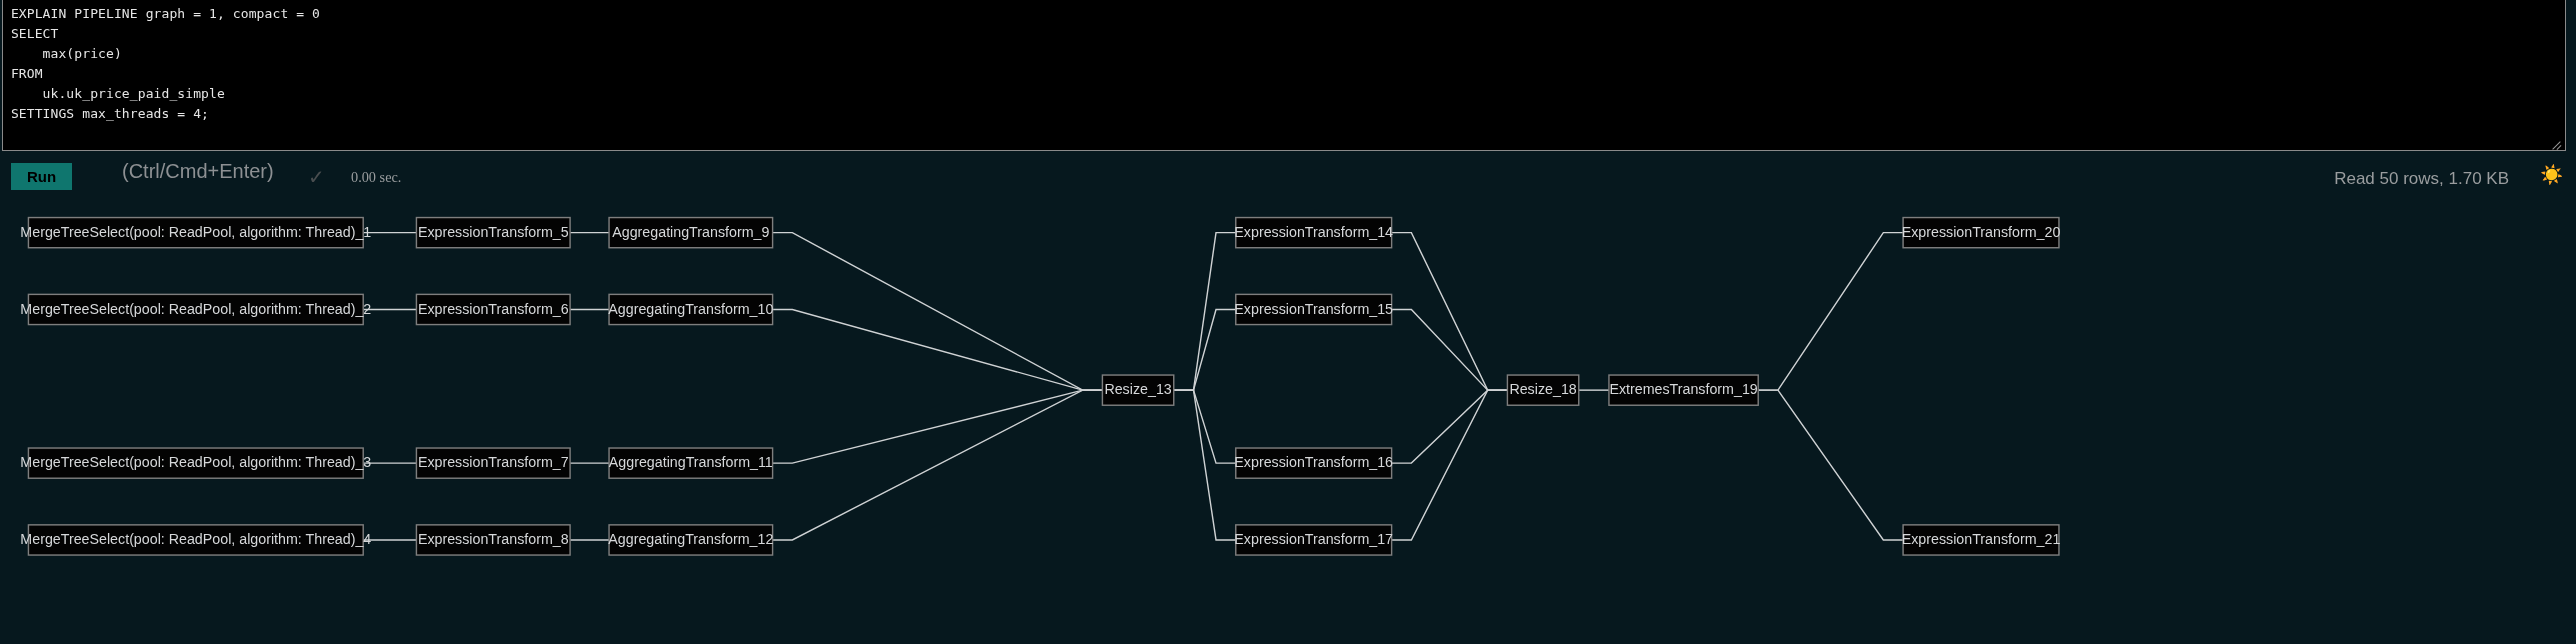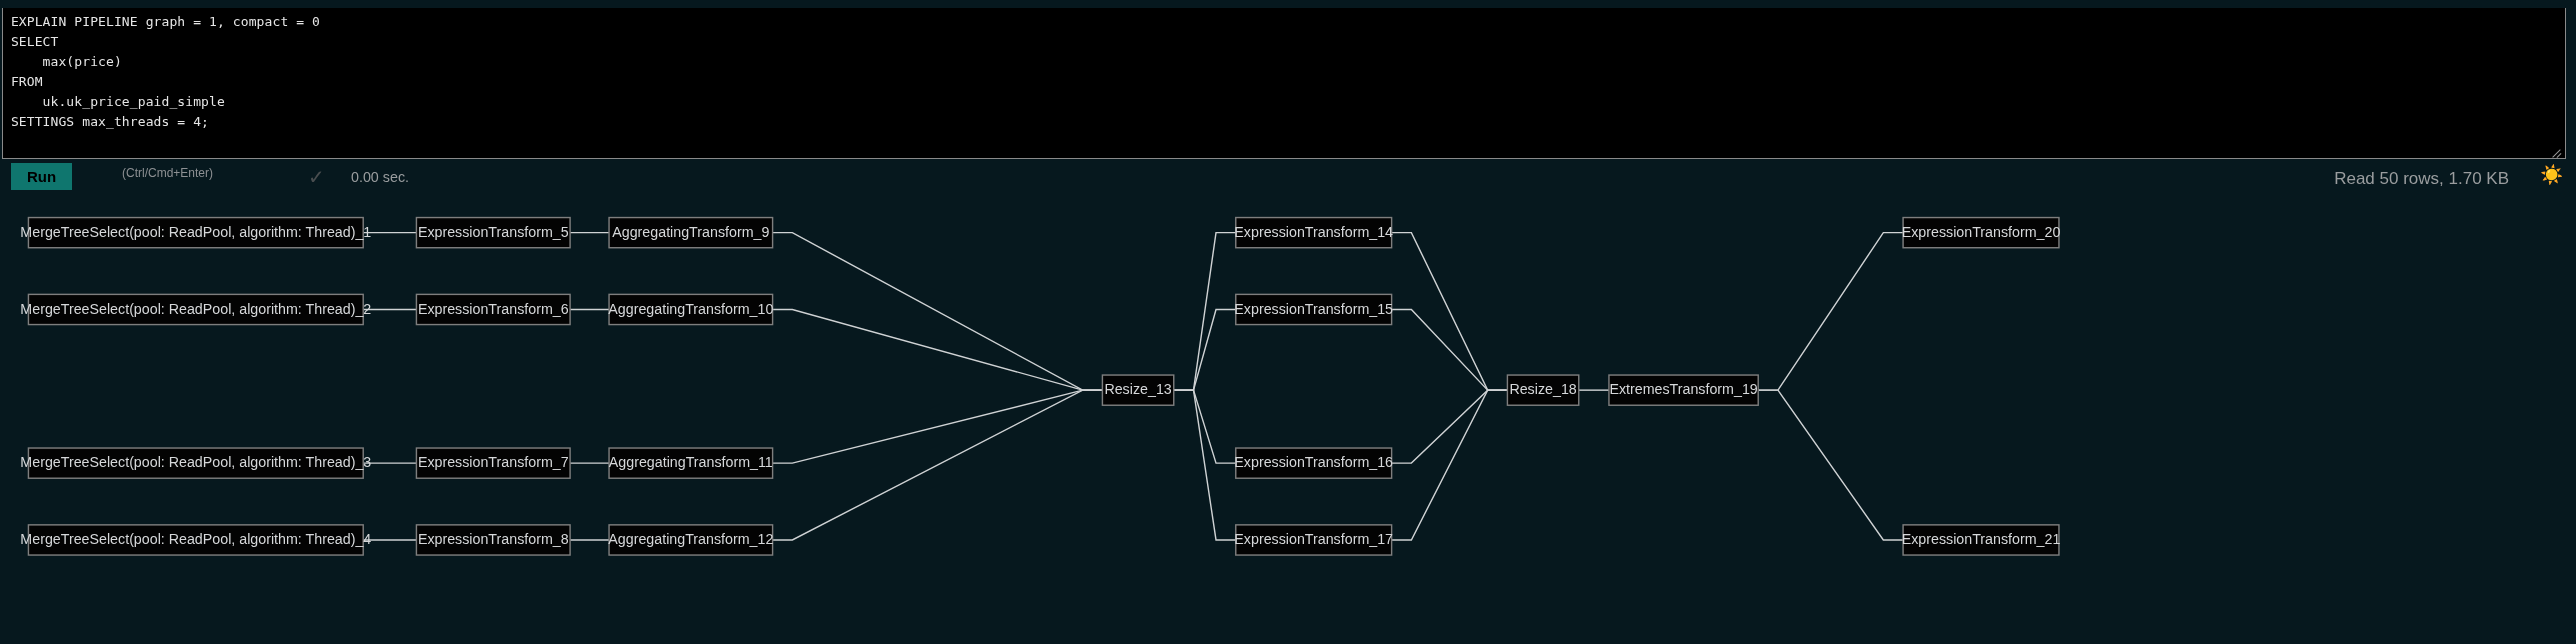--- a/index.html
+++ b/index.html
@@ -12,21 +12,21 @@
   }
   body {
     font-family: "Liberation Sans", sans-serif;
     color: #d0d0d0;
   }
 
   
   .editor-wrap {
     position: absolute;
     left: 0;
-    top: 8px;
+    top: 0;
     width: 2566px;
     height: 153px;
   }
   .editor {
     position: absolute;
     left: 2.2px;
     top: 0;
     width: 2564px;
     height: 151px;
     background: #000000;
@@ -85,40 +85,41 @@
     font-size: 15px;
     font-weight: bold;
     line-height: 27.4px;
     text-align: center;
     cursor: pointer;
     padding: 0;
   }
   .hint {
     position: absolute;
     left: 122px;
-    top: 8px;
-    font-size: 12px;
+    top: 2px;
+    font-size: 20px;
     color: #8d9093;
     white-space: nowrap;
   }
   .check-icon {
     position: absolute;
     left: 308px;
     top: 8.8px;
     font-size: 20px;
     line-height: 20px;
     color: #494d4f;
   }
   .elapsed {
     position: absolute;
     left: 351px;
     top: 11px;
     font-size: 14.3px;
     color: #9a9d9f;
     white-space: nowrap;
+    font-family: Liberation Serif, serif;
   }
   .read-stats {
     position: absolute;
     right: 67px;
     top: 11px;
     font-size: 17px;
     color: #9a9d9f;
     white-space: nowrap;
     text-align: right;
   }

